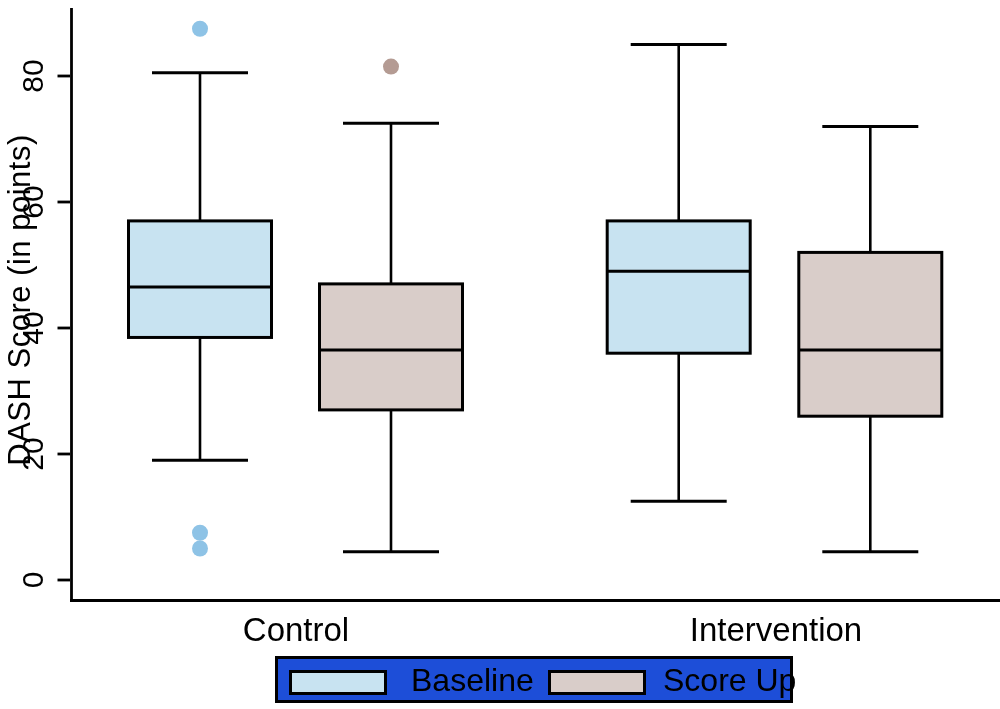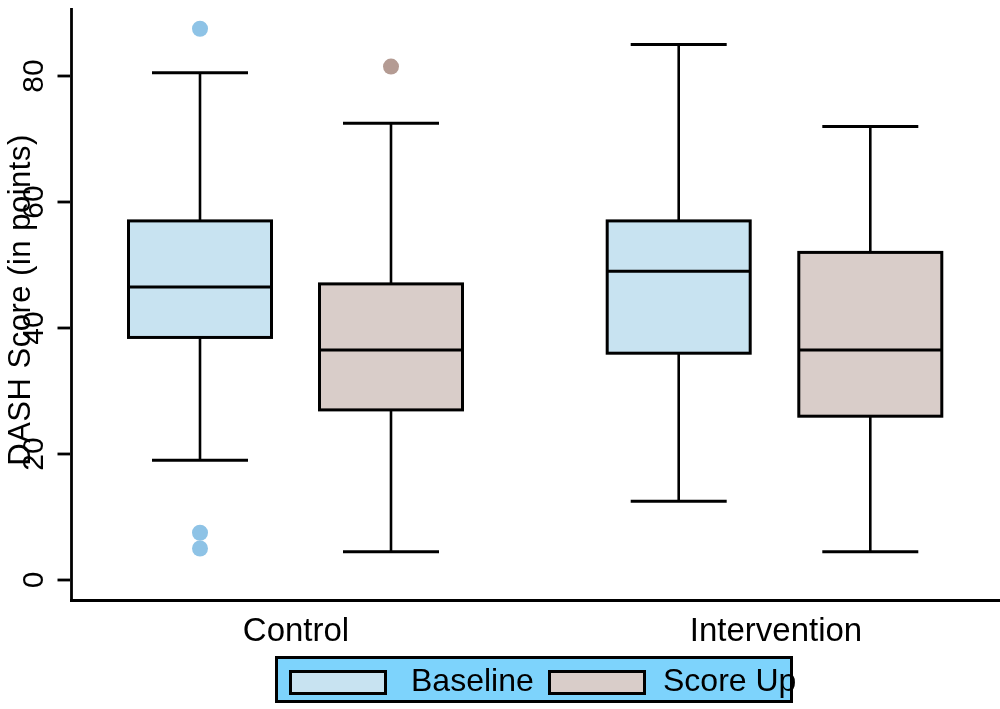--- a/index.html
+++ b/index.html
@@ -17,21 +17,21 @@
     position:absolute;left:33px;white-space:nowrap;
     transform:translate(-50%,-50%) rotate(-90deg);
     font-size:30px;
   }
   .xgroup{
     position:absolute;top:630px;transform:translate(-50%,-50%);
     font-size:33px;white-space:nowrap;
   }
   .legend{
     position:absolute;left:275px;top:656px;width:518px;height:47px;
-    border:3.2px solid #000;box-sizing:border-box;background:#7dd3fc;
+    border:3.2px solid #000;box-sizing:border-box;background:#1d4ed8;
   }
   .swatch{
     position:absolute;top:11px;width:98px;height:25px;
     border:3px solid #000;box-sizing:border-box;background:#ccc;
   }
   .swatch-baseline{left:11px;}
   .swatch-followup{left:270px;}
   .legend-label{
     position:absolute;top:50%;transform:translateY(-50%);
     font-size:32px;white-space:nowrap;

